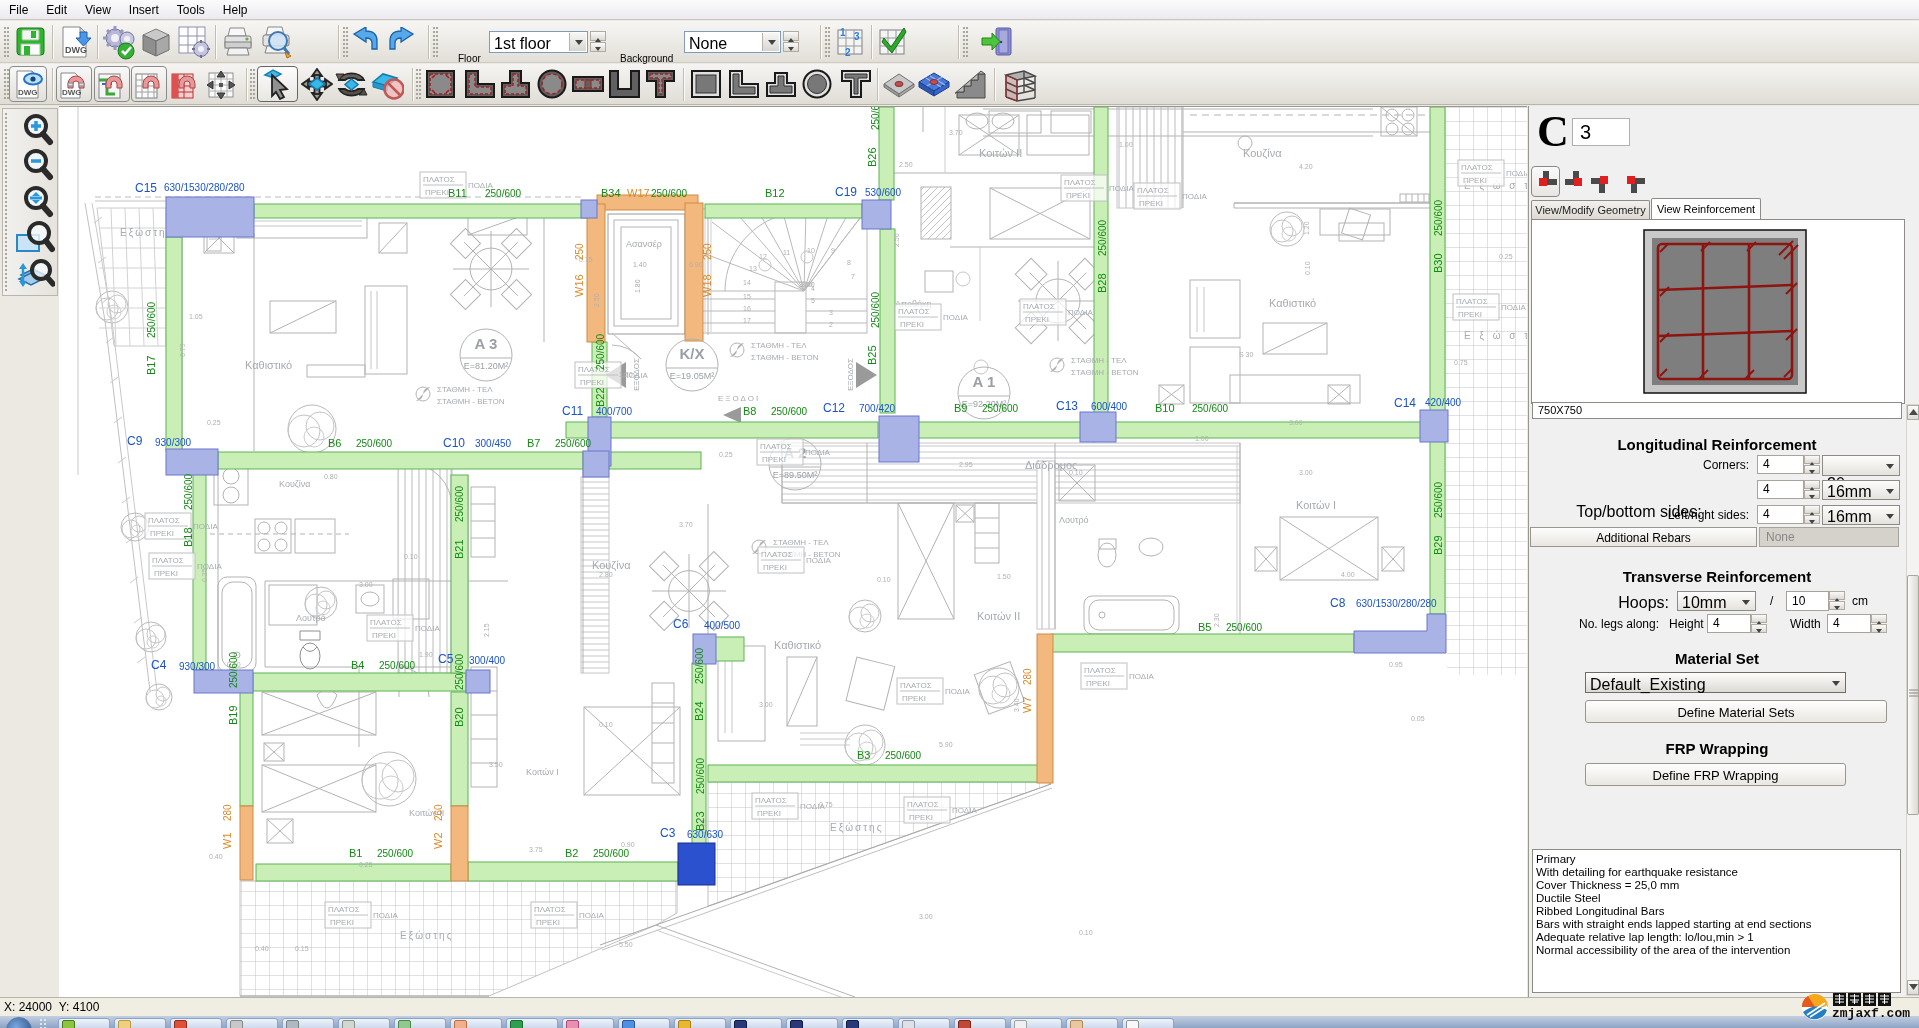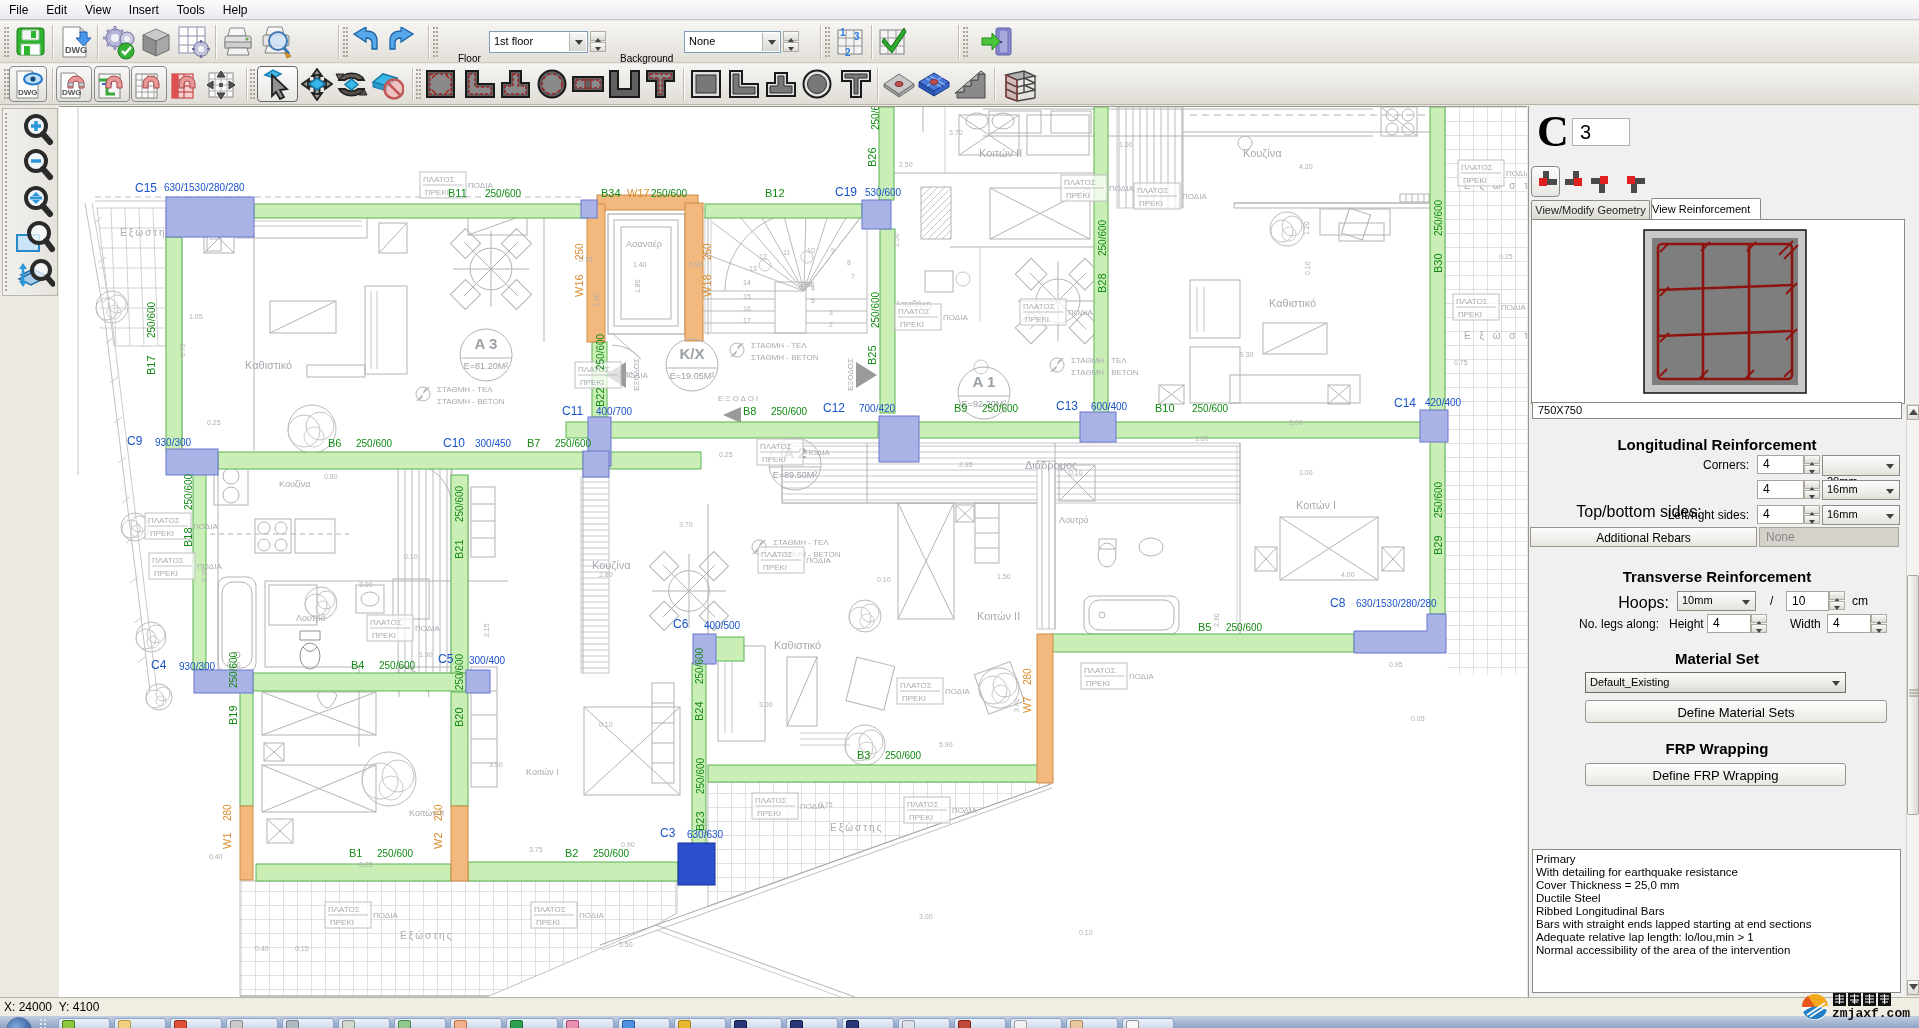--- a/index.html
+++ b/index.html
@@ -9,21 +9,21 @@
 #tb1 { position:absolute; left:0; top:21px; width:1919px; height:42px; background:linear-gradient(#f7f6f4,#e2dfd8); border-bottom:1px solid #cfcbc2; }
 #tb2 { position:absolute; left:0; top:64px; width:1919px; height:41px; background:linear-gradient(#f5f4f2,#e0ddd6); border-bottom:1px solid #b9b5ac; }
 #lefttb { position:absolute; left:2px; top:108px; width:56px; height:188px; background:linear-gradient(90deg,#f2f1ef,#e6e3dd); border:1px solid #b9b6ae; }
 #canvas { position:absolute; left:59px; top:106px; width:1468px; height:891px; background:#ffffff; border-top:1px solid #9a978f; }
 #panel { position:absolute; left:1528px; top:106px; width:391px; height:891px; background:#f0f0f0; border-left:1px solid #9a978f; font-size:12px; }
 #statusbar { position:absolute; left:0; top:997px; width:1919px; height:19px; background:#f0ede3; border-top:1px solid #b8b4a8; font-size:12px; color:#000; padding:2px 0 0 4px; }
 #taskbar { position:absolute; left:0; top:1016px; width:1919px; height:12px; background:linear-gradient(#c3cfe2,#8ea3c4); }
 .tsep { position:absolute; top:4px; width:1px; height:34px; background:#c2beb4; box-shadow:1px 0 0 #fcfbf9; }
 .tgrip { position:absolute; top:6px; width:6px; height:30px; background-image:radial-gradient(circle at 1px 1px,#a9a59b 1px,transparent 1.2px); background-size:3px 4px; }
 .ticon { position:absolute; }
-.combo { position:absolute; top:10px; height:22px; background:#fff; border:1px solid #7f9db9; font-size:11px; padding:3px 0 0 4px; }
+.combo { position:absolute; top:10px; height:22px; background:#fff; border:1px solid #7f9db9; font-size:16px; padding:3px 0 0 4px; }
 .combo .arr { position:absolute; right:1px; top:1px; width:17px; height:18px; background:linear-gradient(#f7f7f7,#d8d6d0); border-left:1px solid #b7b3aa; }
 .combo .arr:after { content:""; position:absolute; left:5px; top:7px; border:4px solid transparent; border-top:5px solid #404040; }
 .spin { position:absolute; top:10px; width:16px; height:22px; }
 .spin div { position:absolute; left:0; width:16px; height:10px; background:linear-gradient(#fafafa,#dcdad4); border:1px solid #b0aca2; }
 .spin div.up { top:0; } .spin div.dn { top:11px; }
 .spin div.up:after { content:""; position:absolute; left:4px; top:3px; border:3px solid transparent; border-bottom:4px solid #444; }
 .spin div.dn:after { content:""; position:absolute; left:4px; top:4px; border:3px solid transparent; border-top:4px solid #444; }
 .tlabel { position:absolute; top:32px; font-size:10px; color:#000; }
 .tbtn { position:absolute; top:2px; width:38px; height:36px; border:1px solid #8a8a8a; border-radius:4px; background:linear-gradient(#f8f8f8,#e2e0da); }
 </style>
@@ -1249,21 +1249,21 @@
       <rect x="9" y="5" width="8" height="8" fill="#e02020"></rect>
     </svg>
 <svg style="position:absolute;left:94px;top:65px" width="22" height="22">
       <rect x="8" y="12" width="6" height="10" fill="#4a4a4a"></rect>
       <rect x="8" y="7" width="14" height="6" fill="#4a4a4a"></rect>
       <rect x="4" y="5" width="8" height="8" fill="#e02020"></rect>
     </svg>
 
 <div style="position:absolute;left:2px;top:94px;width:119px;height:19px;background:linear-gradient(#f2f1ef,#dddad4);border:1px solid #8e8b84;border-bottom:none;border-radius:2px 2px 0 0;font-size:11px;text-align:center;padding-top:3px;color:#222;">View/Modify Geometry</div>
 
-<div style="position:absolute;left:122px;top:92px;width:110px;height:21px;background:#fff;border:1px solid #8e8b84;border-bottom:none;border-radius:2px 2px 0 0;font-size:11px;text-align:left;padding-top:4px;color:#000;z-index:3;">View Reinforcement</div>
+<div style="position:absolute;left:122px;top:92px;width:110px;height:21px;background:#fff;border:1px solid #8e8b84;border-bottom:none;border-radius:2px 2px 0 0;font-size:11px;text-align:center;padding-top:4px;color:#000;z-index:3;">View Reinforcement</div>
 
 <div style="position:absolute;left:2px;top:113px;width:374px;height:185px;background:#fff;border:1px solid #8e8b84;z-index:2;"></div>
 
 <svg style="position:absolute;left:2px;top:113px;z-index:4" width="374" height="185">
 <g>
 <rect x="113" y="11" width="162" height="163" fill="#c9c9c9" stroke="#111" stroke-width="1.5"></rect>
 <rect x="121" y="19" width="146" height="147" fill="#7e7e7e"></rect>
 <g stroke="#8e1410" stroke-width="2.6" fill="none">
 <rect x="127" y="25" width="134" height="135" rx="4"></rect>
 <line x1="172" y1="25" x2="172" y2="160"></line>

